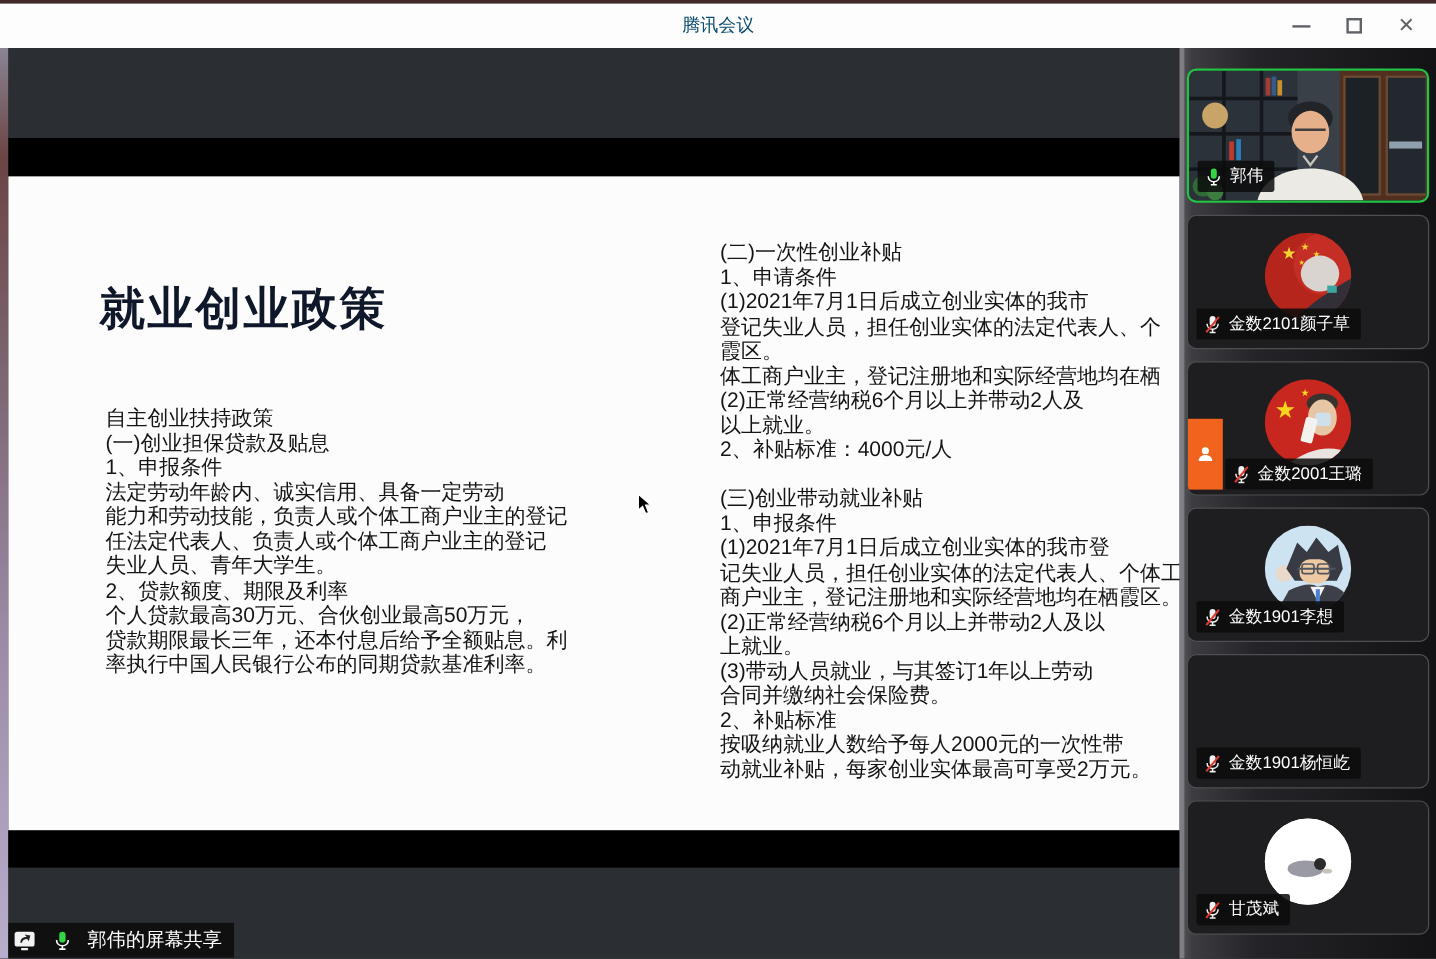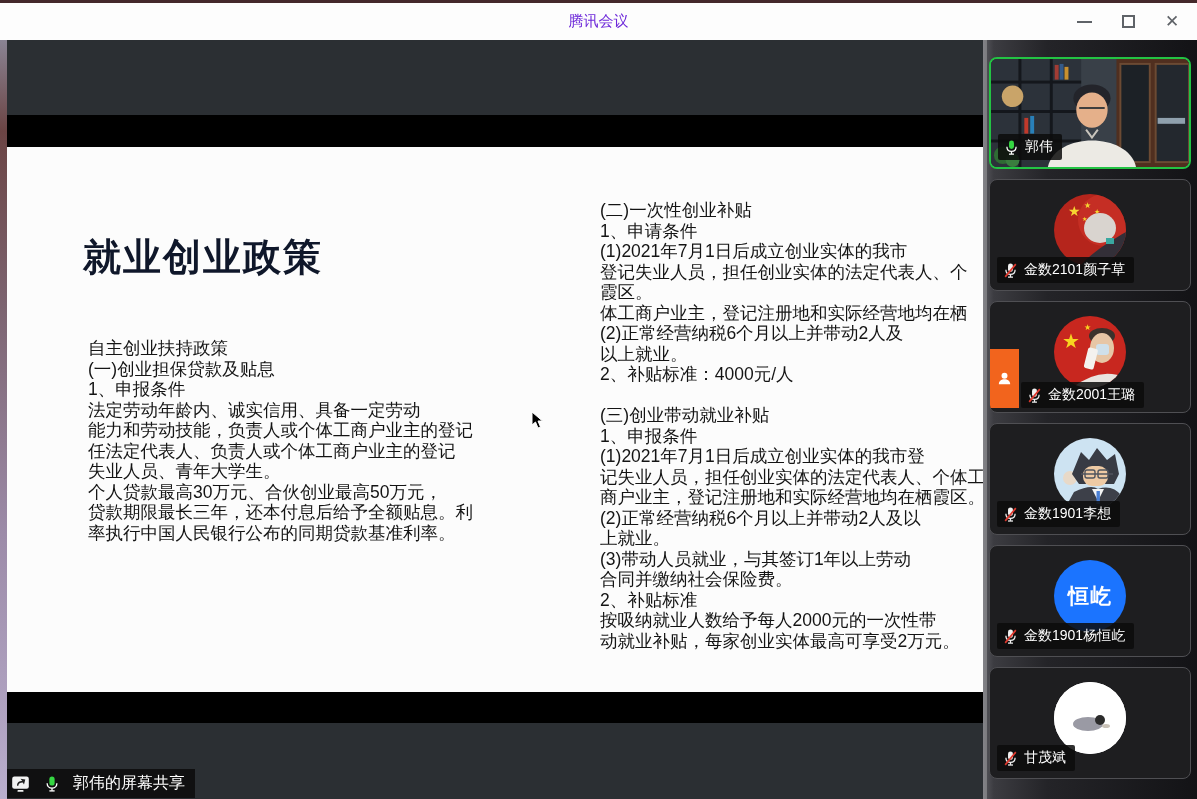--- a/index.html
+++ b/index.html
@@ -5,21 +5,21 @@
   html,body{margin:0;padding:0;background:#555;}
   *{box-sizing:border-box;}
   .stage{
     position:relative;width:1197px;height:799px;overflow:hidden;
     background:#2b2e31;
     font-family:"Liberation Sans","DejaVu Sans",sans-serif;
   }
   
   .topline{position:absolute;left:0;top:0;width:1197px;height:3px;background:#44292b;}
   .titlebar{position:absolute;left:0;top:3px;width:1197px;height:37px;background:#fdfdfd;display:flex;align-items:center;justify-content:center;}
-  .win-title{font-size:15px;color:#6d28d9;}
+  .win-title{font-size:15px;color:#0c4a6e;}
   .win-controls{position:absolute;right:10px;top:0;height:37px;display:flex;align-items:center;gap:14px;}
   .win-btn{width:30px;height:30px;border:none;background:transparent;display:flex;align-items:center;justify-content:center;cursor:pointer;padding:0;}
   .glyph-min{display:block;width:15px;height:2px;background:#5f6368;}
   .glyph-max{display:block;width:13px;height:13px;border:2px solid #5f6368;}
   .glyph-close{font-size:17px;color:#5f6368;line-height:1;}
   
   .edge-sliver{position:absolute;left:0;top:40px;width:7px;height:759px;
     background:linear-gradient(180deg,#8a8494 0%,#6b4444 12%,#7c6470 35%,#9c8ba8 65%,#b9aecd 100%);}
   .share-area{position:absolute;left:7px;top:40px;width:976px;height:759px;background:#2b2f33;}
   .band-black-top{position:absolute;left:0;top:75px;width:100%;height:32px;background:#000;}
@@ -80,20 +80,21 @@
       <h1 class="slide-title">就业创业政策</h1>
       <div class="col col-left">
 
       <div class="line">自主创业扶持政策</div>
           <div class="line">(一)创业担保贷款及贴息</div>
           <div class="line">1、申报条件</div>
           <div class="line">法定劳动年龄内、诚实信用、具备一定劳动</div>
           <div class="line">能力和劳动技能，负责人或个体工商户业主的登记</div>
           <div class="line">任法定代表人、负责人或个体工商户业主的登记</div>
           <div class="line">失业人员、青年大学生。</div>
+          <div class="line">2、贷款额度、期限及利率</div>
           <div class="line">个人贷款最高30万元、合伙创业最高50万元，</div>
           <div class="line">贷款期限最长三年，还本付息后给予全额贴息。利</div>
           <div class="line">率执行中国人民银行公布的同期贷款基准利率。</div>
         </div>
       <div class="col col-right">
 
       <div class="line">(二)一次性创业补贴</div>
           <div class="line">1、申请条件</div>
           <div class="line">(1)2021年7月1日后成立创业实体的我市</div>
           <div class="line">登记失业人员，担任创业实体的法定代表人、个</div>
@@ -260,23 +261,20 @@
           <path d="M5.5 11c0 4 2.9 6.5 6.5 6.5s6.5-2.5 6.5-6.5" fill="none" stroke="#f0f0f0" stroke-width="1.8"></path>
           <line x1="12" y1="17.5" x2="12" y2="21" stroke="#f0f0f0" stroke-width="1.8"></line>
           <line x1="8.5" y1="21.2" x2="15.5" y2="21.2" stroke="#f0f0f0" stroke-width="1.8"></line>
           <line x1="4.5" y1="21" x2="19.5" y2="3" stroke="#e03a2f" stroke-width="2.4"></line>
         </svg>
         <span>金数1901李想</span>
       </div>
     </div>
 
     <div class="tile t5">
-      <div class="avatar" style="background:#1b74ff">
-        <div class="avatar-text">恒屹</div>
-      </div>
       <div class="nametag">
         <svg class="mic" width="17" height="17" viewBox="0 0 24 24">
           <rect x="8.5" y="2" width="7" height="12" rx="3.5" fill="#f0f0f0"></rect>
           <path d="M5.5 11c0 4 2.9 6.5 6.5 6.5s6.5-2.5 6.5-6.5" fill="none" stroke="#f0f0f0" stroke-width="1.8"></path>
           <line x1="12" y1="17.5" x2="12" y2="21" stroke="#f0f0f0" stroke-width="1.8"></line>
           <line x1="8.5" y1="21.2" x2="15.5" y2="21.2" stroke="#f0f0f0" stroke-width="1.8"></line>
           <line x1="4.5" y1="21" x2="19.5" y2="3" stroke="#e03a2f" stroke-width="2.4"></line>
         </svg>
         <span>金数1901杨恒屹</span>
       </div>

